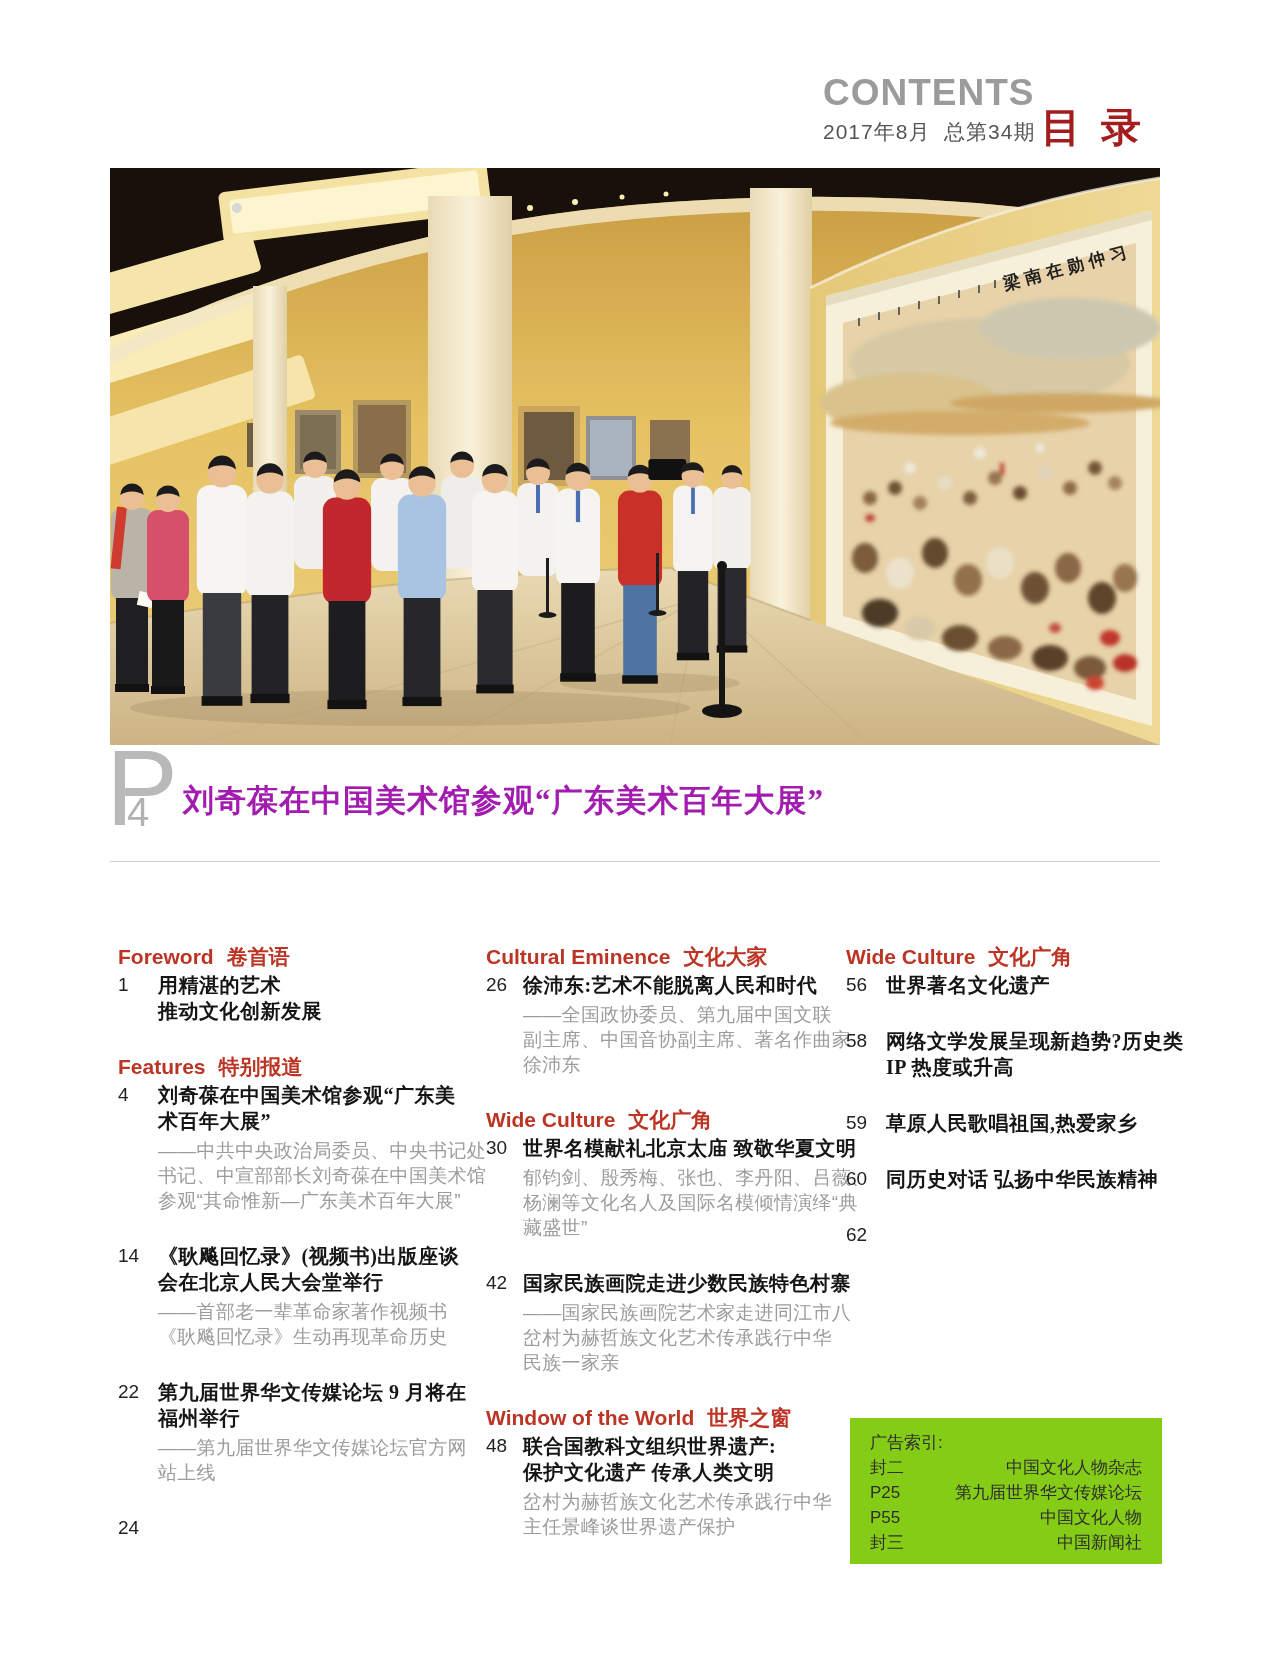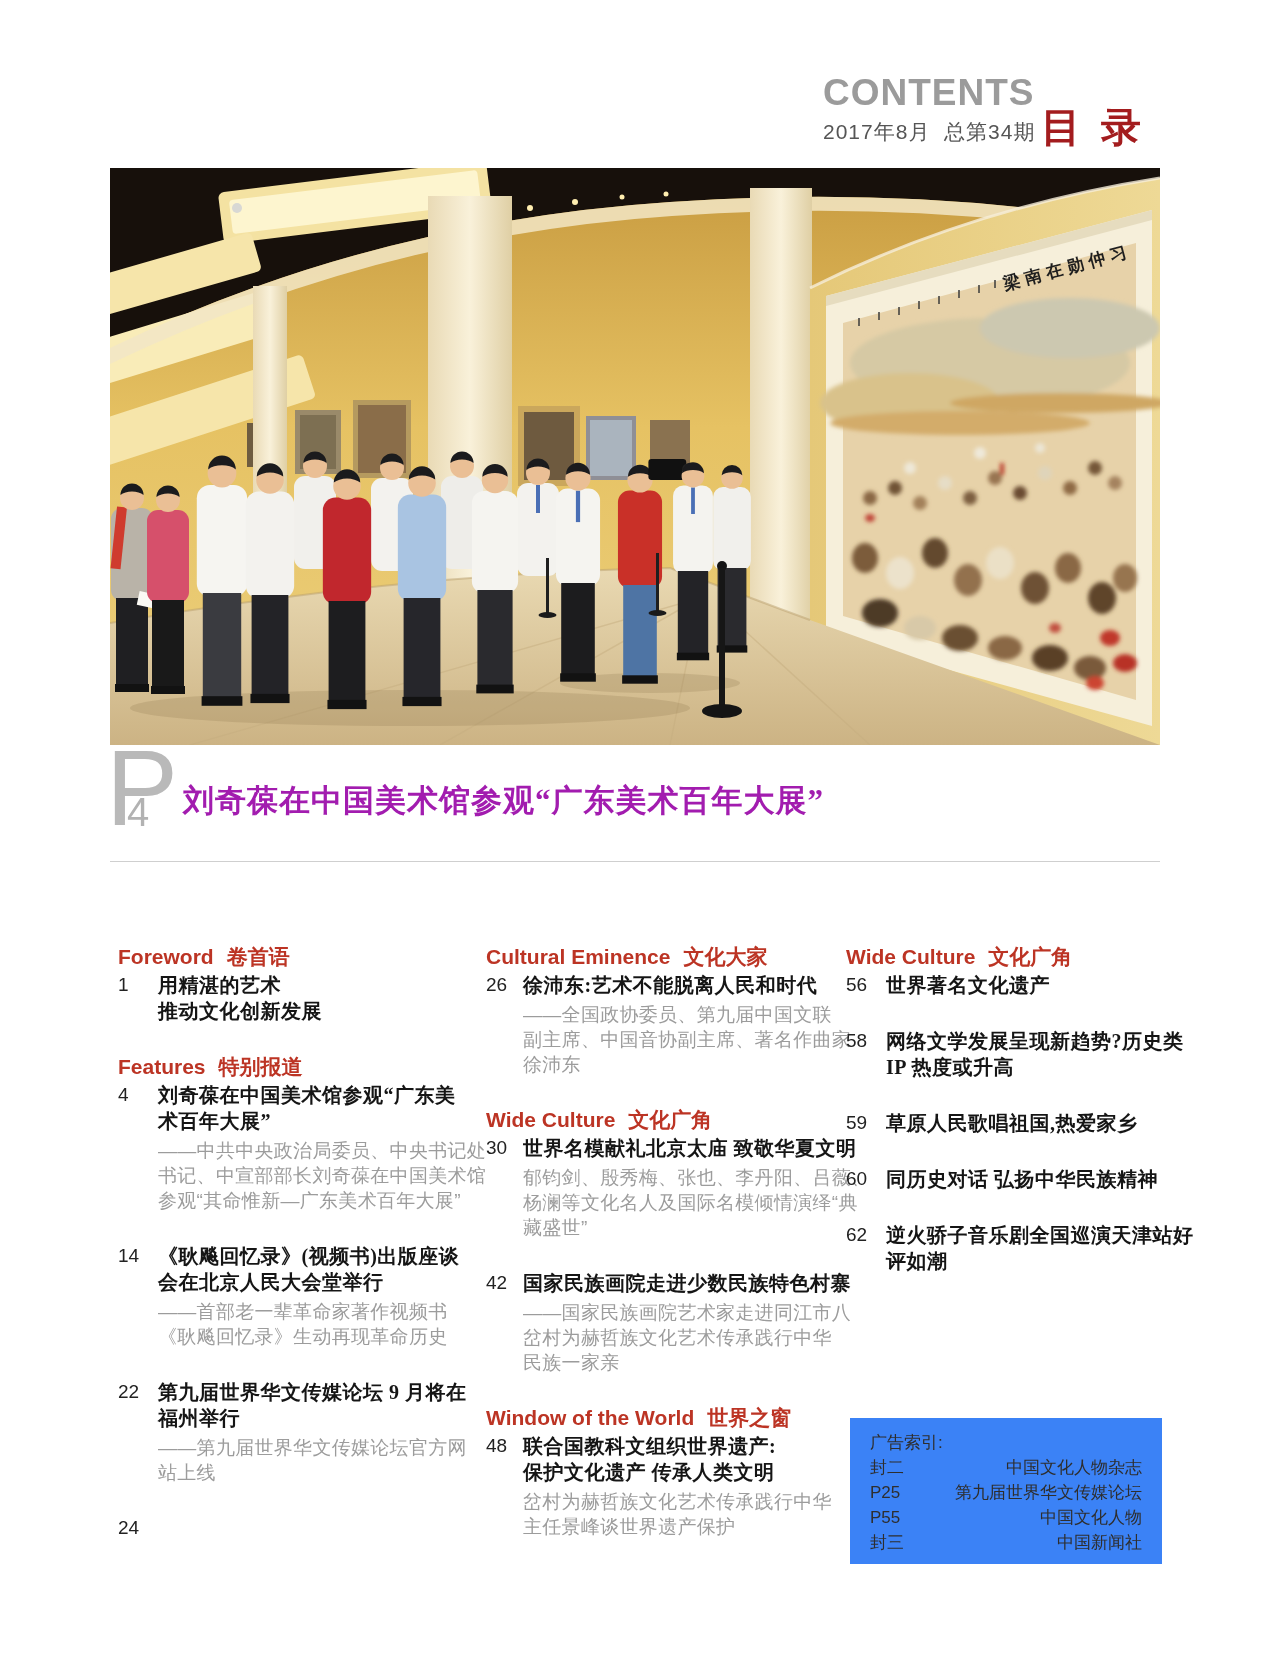--- a/index.html
+++ b/index.html
@@ -30,21 +30,21 @@
   .sec-cn{margin-left:13px}
   .item{display:flex;margin-bottom:30px}
   .pg{flex:0 0 40px;font-size:19px;color:#222;line-height:26px}
   .col2 .pg{flex:0 0 37px}
   .itx{min-width:0}
   .title{font-family:"Liberation Serif","DejaVu Serif",serif;font-weight:bold;font-size:20px;
          line-height:26px;color:#151515;white-space:pre;letter-spacing:.5px}
   .sub{font-size:19px;line-height:25px;color:#9c9c9c;white-space:pre;margin-top:4px;letter-spacing:.3px}
   .sub:empty{display:none}
   
-  .adbox{position:absolute;left:850px;top:1418px;width:312px;height:146px;background:#3b82f6;padding:12px 20px}
+  .adbox{position:absolute;left:850px;top:1418px;width:312px;height:146px;background:#84cc16;padding:12px 20px}
   .ad-title{font-size:17px;color:#2e2e2e;line-height:25px}
   .ad-row{display:flex;justify-content:space-between;font-size:17px;color:#2e2e2e;line-height:25px}
 </style>
 </head>
 <body>
 
 <div class="page">
 
   <div class="masthead">
     <div class="ct-block">
@@ -428,24 +428,20 @@
           </div>
       </div>
       <div class="item">
         <span class="pg">60</span>
         <div class="itx">
             <div class="title">同历史对话 弘扬中华民族精神</div>
           </div>
       </div>
       <div class="item">
         <span class="pg">62</span>
-        <div class="itx">
-            <div class="title">逆火骄子音乐剧全国巡演天津站好
-评如潮</div>
-          </div>
       </div>
     </section>
   </div>
 
   <div class="adbox">
     <div class="ad-title">广告索引:</div>
     <div class="ad-row">
       <span>封二</span>
       <span>中国文化人物杂志</span>
     </div>

